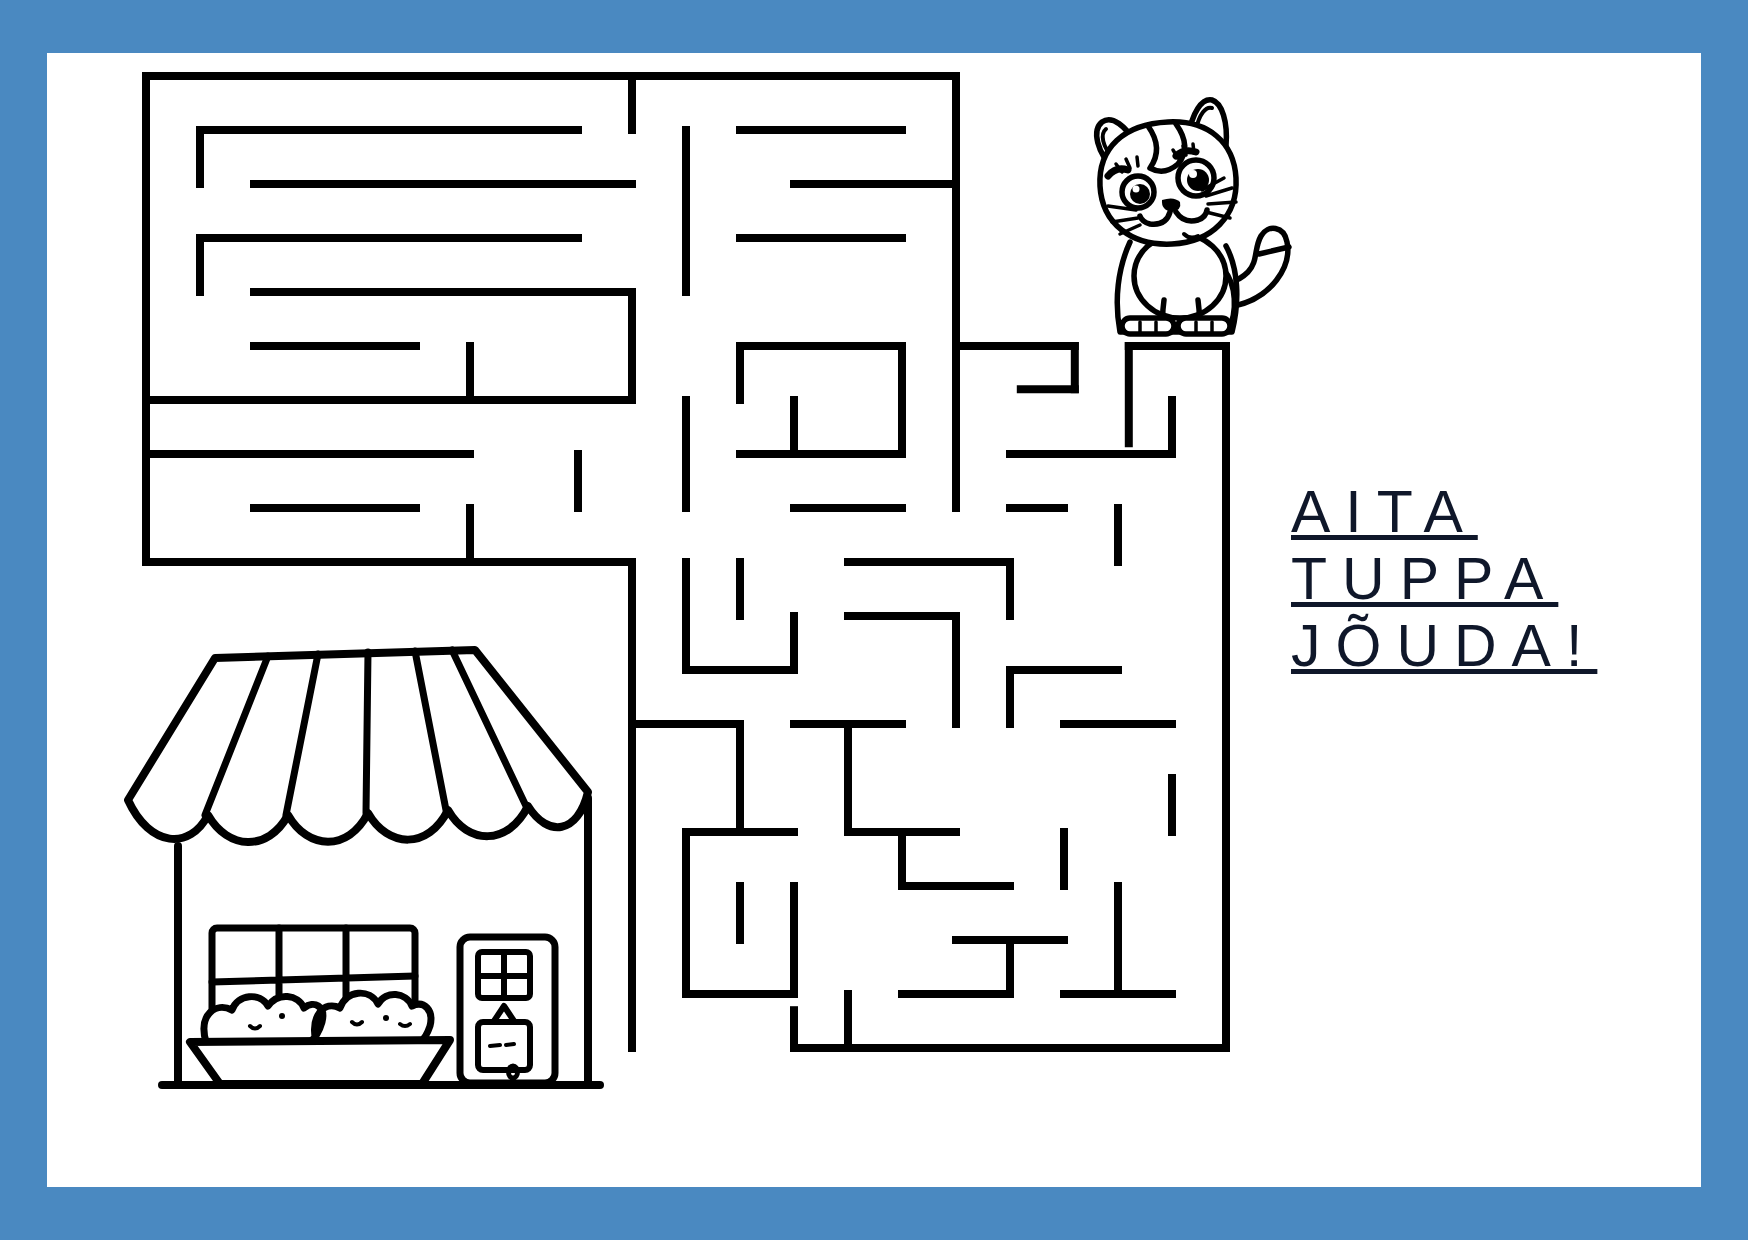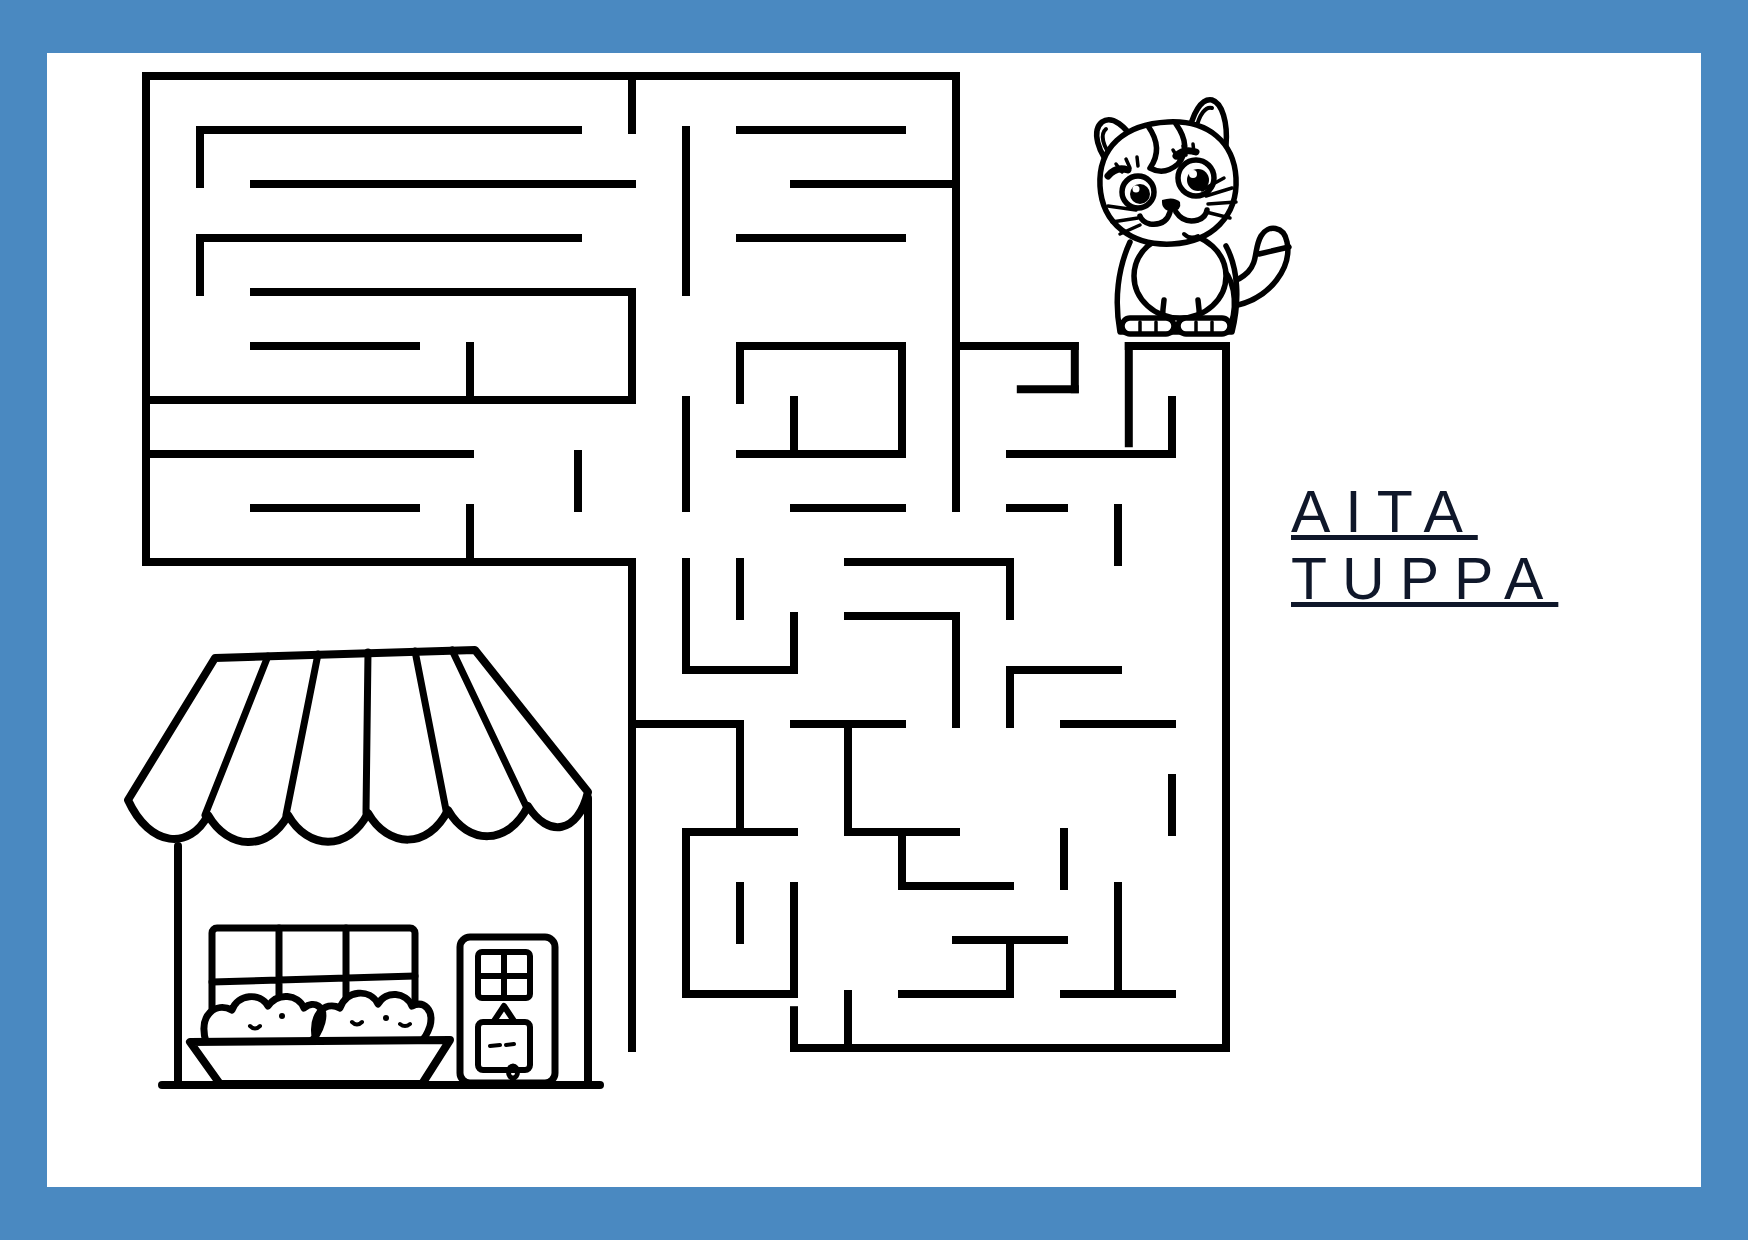--- a/index.html
+++ b/index.html
@@ -161,14 +161,15 @@
       <path stroke-width="6" d="M492,1024 L504,1006 L516,1024"></path>
       <rect stroke-width="6" fill="#fff" x="478" y="1022" width="52" height="48" rx="5"></rect>
       <path stroke-width="4" d="M490,1046 L500,1045 M506,1045 L514,1044"></path>
       <ellipse stroke-width="5" cx="513" cy="1072" rx="4.5" ry="6"></ellipse>
     </g>
   </svg>
 
   <div class="caption" style="color: #0f172a; text-decoration: underline;">
     <span class="line">AITA</span>
     <span class="line">TUPPA</span>
+    <span class="line">JÕUDA!</span>
   </div>
 </div>
 
 </body></html>

